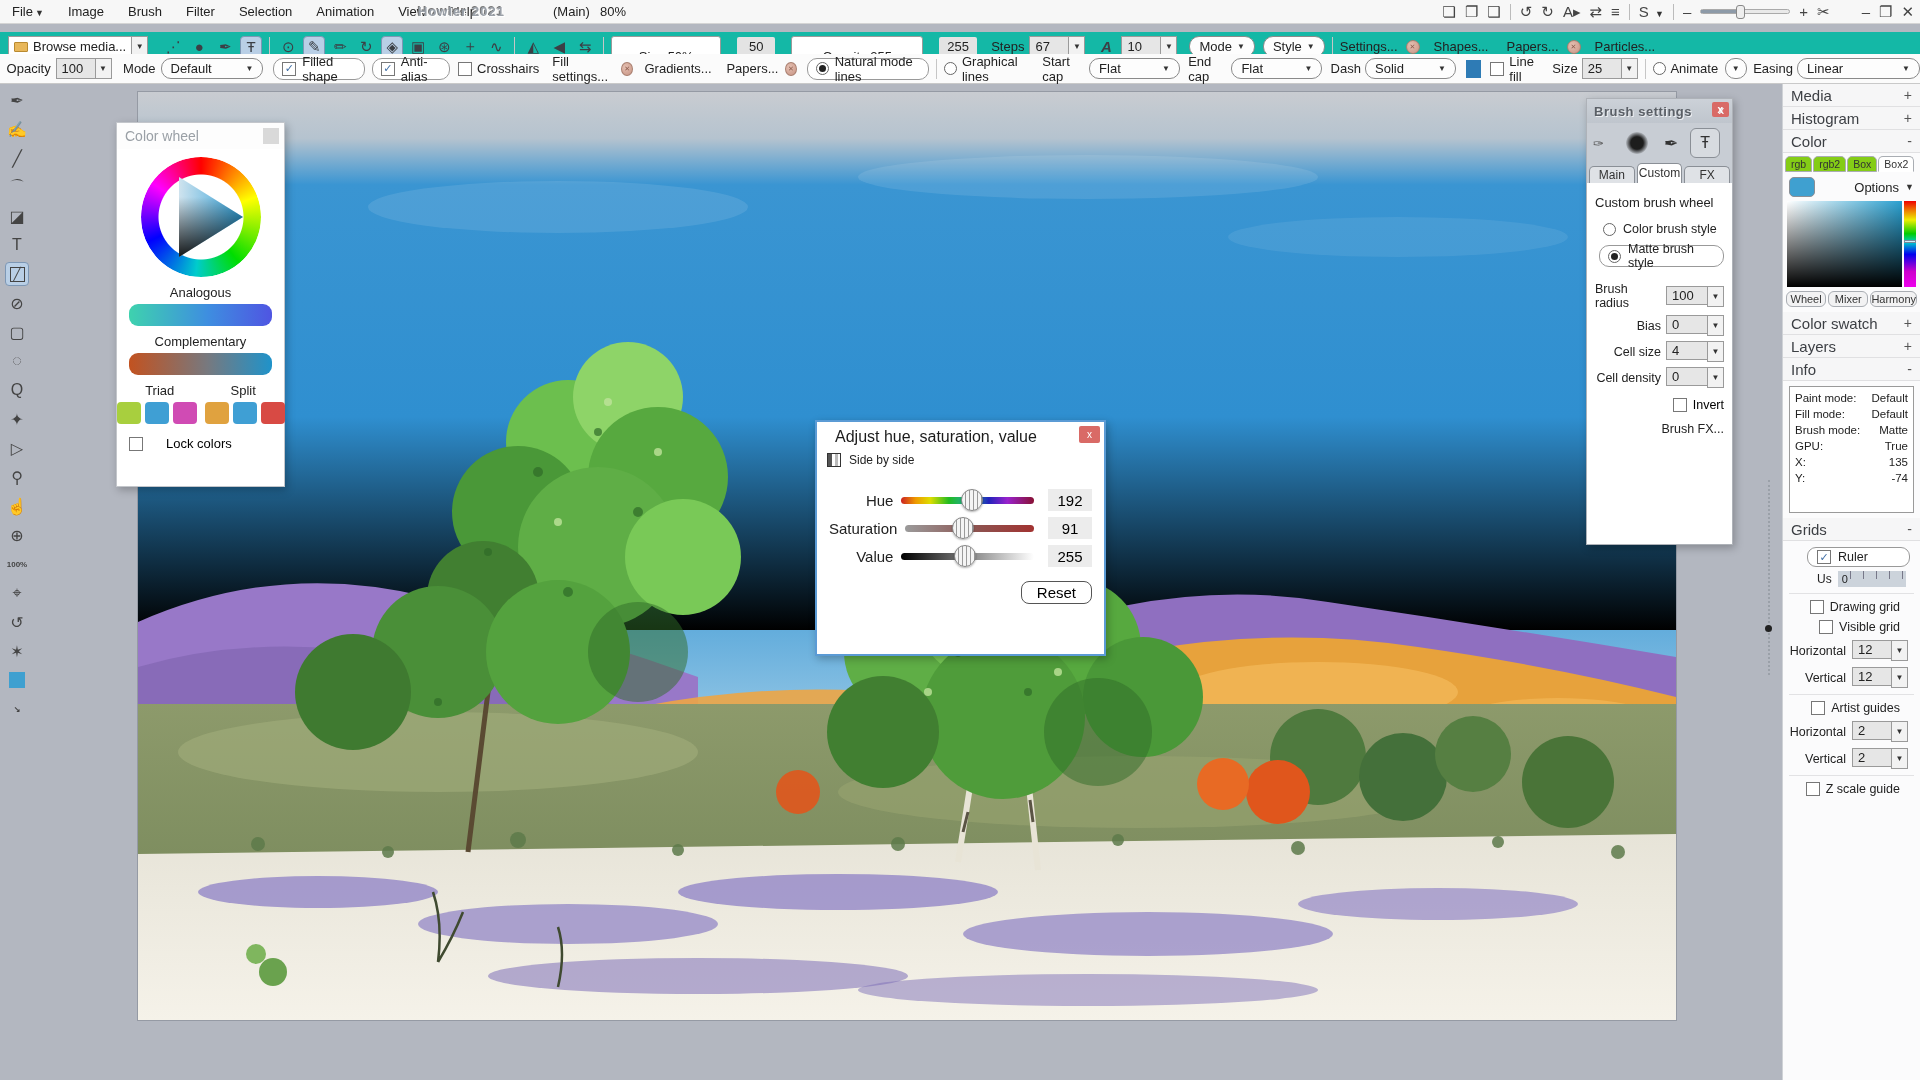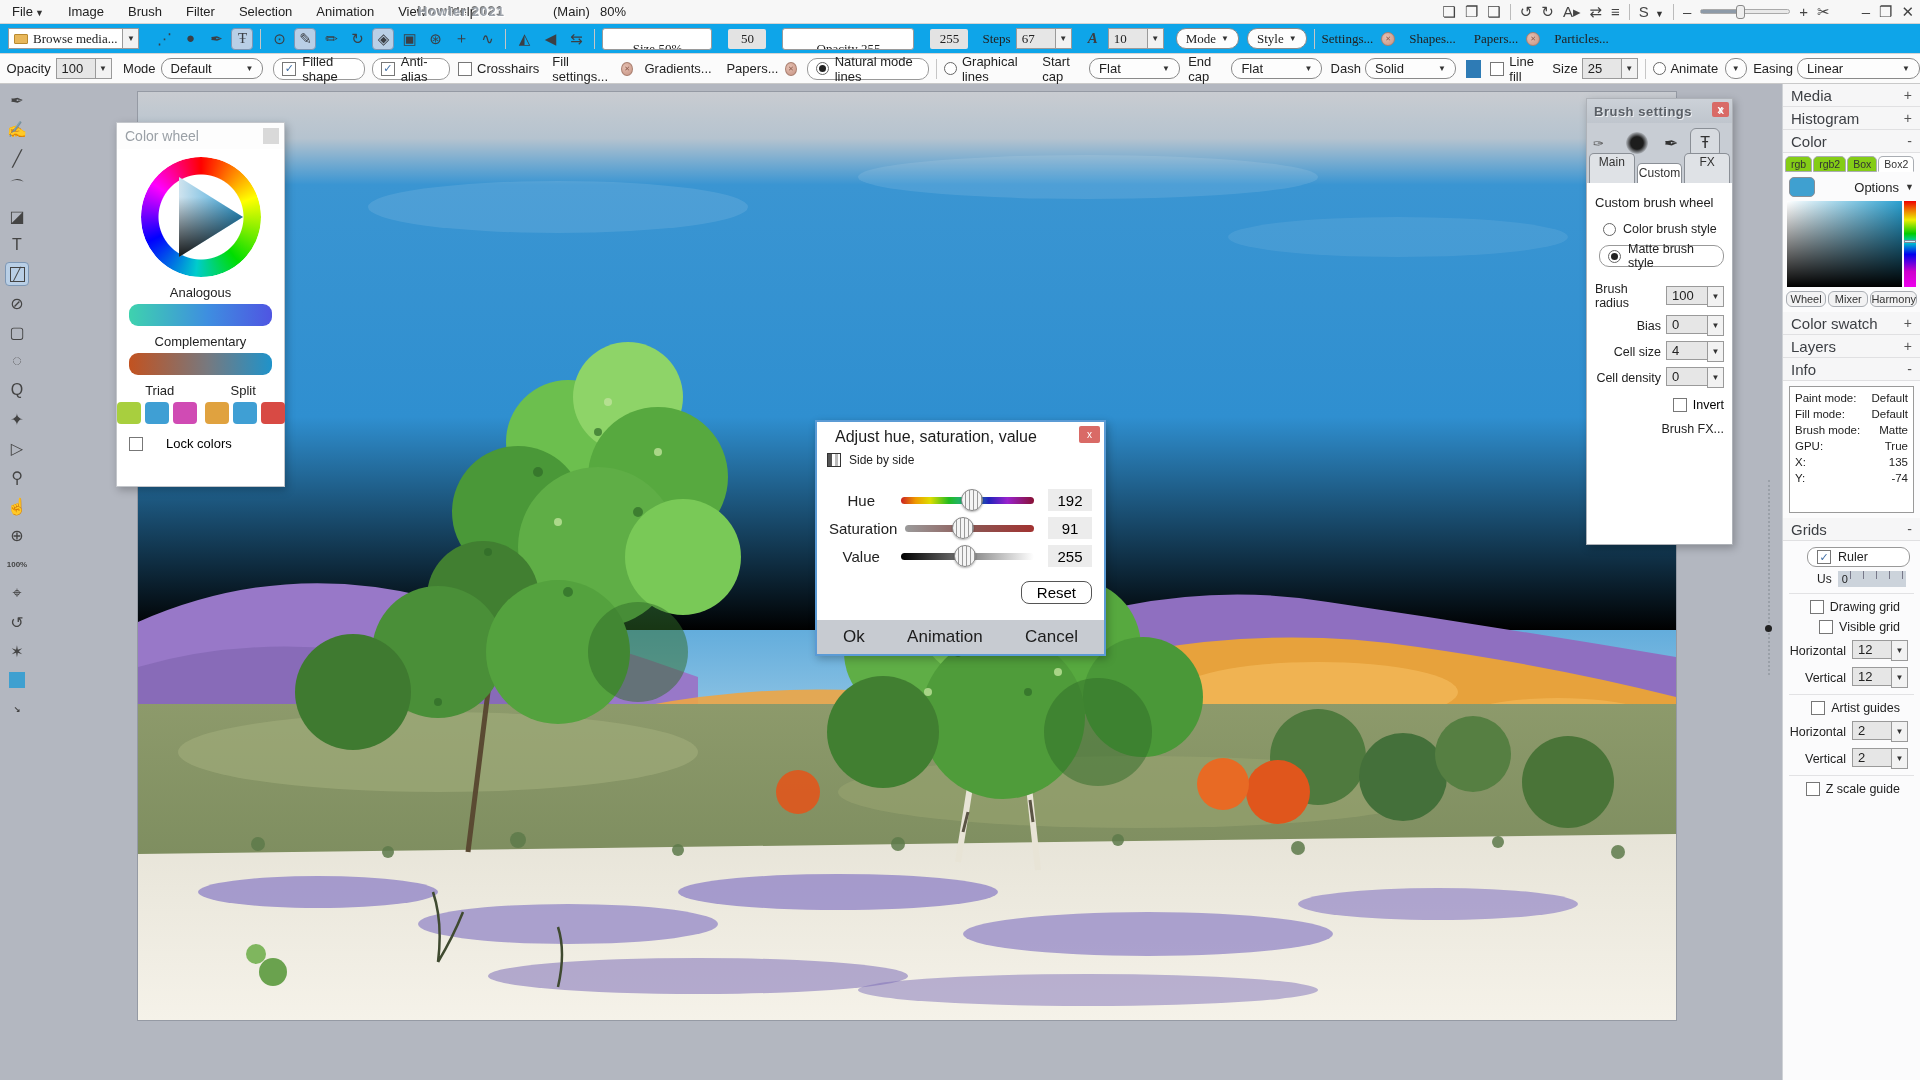--- a/index.html
+++ b/index.html
@@ -1,19 +1,19 @@
 <!DOCTYPE html>
 <html><head>
 <meta charset="utf-8">
 <style>
   *{margin:0;padding:0;box-sizing:border-box;}
   html,body{width:1920px;height:1080px;overflow:hidden;font-family:"Liberation Sans",sans-serif;background:#b3b7c0;}
   .bar{position:absolute;left:0;right:0;background:#f7f7f7;border-bottom:1px solid #d4d4d4;display:flex;align-items:center;font-size:13px;color:#222;}
   #menubar{top:0;height:24px;z-index:30;}
-  #toolbar2{top:24px;height:30px;background:#0ea5e9;z-index:30;font-family:Liberation Serif, serif;}
+  #toolbar2{top:32px;height:30px;background:#14b8a6;z-index:30;}
   #toolbar3{top:54px;height:30px;background:#fbfbfb;border-bottom:1px solid #c9c9c9;z-index:30;}
   .menu-item{padding:0 12px;cursor:default;}
   .caret{font-size:9px;color:#333;margin-left:2px;}
   .logo{position:absolute;left:418px;font-weight:bold;color:#9aa0a8;text-shadow:1px 1px 0 #fff,-1px -1px 0 #777;letter-spacing:1px;}
   .viewlab{position:absolute;left:553px;}
   .zoomlab{position:absolute;left:600px;}
   .tr-icons{position:absolute;right:6px;display:flex;align-items:center;gap:9px;color:#444;font-size:15px;}
   .tr-icons .sep{width:1px;height:16px;background:#bbb;}
   .mini-slider{width:90px;height:5px;background:#e9e9e9;border:1px solid #aaa;border-radius:3px;position:relative;}
   .mini-slider .fill{position:absolute;left:0;top:0;bottom:0;width:42%;background:#8d9aa8;}
@@ -61,40 +61,40 @@
   .swrow .sw{width:24px;height:22px;border-radius:4px;}
   .swgap{width:14px;}
   .lockrow{display:flex;align-items:center;gap:23px;margin:12px 0 0 12px;}
   
   #hsvdlg{left:815px;top:420px;width:291px;height:236px;border:2px solid #5b9bd5;font-size:13px;display:flex;flex-direction:column;}
   #hsvdlg .ttl{height:29px;display:flex;align-items:center;padding:0 10px;font-size:16px;color:#1c1c1c;position:relative;margin-left:8px;}
   .closered{position:absolute;right:4px;top:4px;width:21px;height:17px;background:#d96a66;color:#fff;font-size:10px;display:flex;align-items:center;justify-content:center;border-radius:2px;}
   .sbs{display:flex;align-items:center;gap:8px;padding:2px 10px;font-size:12px;color:#222;}
   .sbs-ic{width:14px;height:14px;border:1px solid #333;background:linear-gradient(90deg,#555 0 4px,#fff 4px 7px,#bbb 7px 10px,#fff 10px);}
   .srow{display:flex;align-items:center;margin:6px 12px 0;gap:8px;height:22px;}
-  .srow .slab{width:72px;text-align:center;font-size:15px;color:#222;}
+  .srow .slab{width:72px;text-align:right;font-size:15px;color:#222;}
   .track{position:relative;width:148px;height:7px;border-radius:4px;}
   .track-hue{background:linear-gradient(90deg,#c22,#e90,#dd0 22%,#2b2 36%,#2aa 52%,#22b 66%,#92c 80%,#813);}
   .track-sat{background:linear-gradient(90deg,#9b9b9b,#8d5350 55%,#a23331);}
   .track-val{background:linear-gradient(90deg,#000,#fff);}
   .hknob{position:absolute;top:-8px;width:22px;height:22px;margin-left:-11px;border-radius:50%;background:repeating-linear-gradient(90deg,#f4f4f4 0 3px,#9a9a9a 3px 4px);border:1px solid #888;box-shadow:0 1px 2px rgba(0,0,0,.3);}
   .svalbox{min-width:44px;height:22px;background:#ececec;display:flex;align-items:center;justify-content:center;font-size:15px;margin-left:6px;}
   .resetrow{display:flex;justify-content:flex-end;margin:14px 12px 0;}
   .resetbtn{border:1px solid #555;border-radius:8px;padding:2px 15px;font-size:15px;background:#fff;}
   #hsvdlg .foot{margin-top:auto;height:34px;background:#c7cbd1;display:flex;align-items:center;justify-content:space-between;padding:0 26px;font-size:17px;color:#1c1c1c;}
   
   #brushpanel{left:1586px;top:98px;width:147px;height:447px;font-size:12px;background:#fff;border:1px solid #aeb2b8;}
   #brushpanel .ttl{height:24px;background:linear-gradient(#ccd1d8,#bfc5cd);display:flex;align-items:center;padding:0 7px;font-weight:bold;color:#5a5f66;text-shadow:1px 1px 0 #eef0f3;position:relative;font-size:13px;letter-spacing:.5px;}
   .bp-icons{height:40px;background:#c8cdd4;display:flex;align-items:center;gap:8px;padding:0 6px;}
   .bp-pin{font-size:13px;color:#555;}
   .blob{width:22px;height:22px;border-radius:50%;background:radial-gradient(circle,#1d1d1d 40%,rgba(40,40,40,0) 75%);margin-left:14px;}
   .bp-pen{font-size:17px;color:#333;margin-left:8px;}
   .bp-stamp{width:30px;height:30px;border:1px solid #8a8f96;border-radius:6px;background:#d7dbe0;display:flex;align-items:center;justify-content:center;font-size:16px;color:#333;margin-left:4px;}
   .tabs{display:flex;height:20px;background:#c8cdd4;padding:0 2px;gap:2px;align-items:flex-end;}
-  .tab{flex:1;border:1px solid #8a8f96;border-bottom:none;border-radius:5px 5px 0 0;background:#dfe2e6;text-align:center;font-size:12px;color:#333;height:30px;line-height:16px;}
+  .tab{flex:1;border:1px solid #8a8f96;border-bottom:none;border-radius:5px 5px 0 0;background:#dfe2e6;text-align:center;font-size:12px;color:#333;height:17px;line-height:16px;}
   .tab.selected{background:#fff;height:20px;line-height:19px;font-weight:normal;}
   .bp-body{padding:8px 8px 0;}
   .bp-h{font-size:13px;color:#222;margin:4px 0 8px;}
   .radrow{display:flex;align-items:center;gap:7px;margin:5px 0 0 8px;height:22px;font-size:12.5px;color:#222;}
   .radrow.framed{border:1px solid #999;border-radius:10px;padding:0 8px;margin-left:4px;background:#fff;}
   .bp-preview{position:relative;width:128px;height:128px;border:1px solid #555;margin:14px auto 0;}
   .bp-preview .hline{position:absolute;left:0;right:0;top:50%;height:1px;background:#555;}
   .bp-preview .vline{position:absolute;top:0;bottom:0;left:50%;width:1px;background:#555;}
   .bp-preview .circ{position:absolute;left:50%;top:50%;width:52px;height:52px;margin:-26px 0 0 -26px;border:1px solid #555;border-radius:50%;}
   .pxlab{position:absolute;left:4px;top:2px;font-weight:bold;color:#8a8f96;text-shadow:1px 1px 0 #fff;font-size:12px;}
@@ -580,25 +580,20 @@
   <div class="srow">
     <span class="slab">Value</span>
     <span class="track track-val">
         <span class="hknob" style="left:48%"></span>
       </span>
     <span class="svalbox">255</span>
   </div>
   <div class="resetrow">
       <button class="resetbtn">Reset</button>
     </div>
-  <div class="foot">
-    <span>Ok</span>
-    <span>Animation</span>
-    <span>Cancel</span>
-  </div>
 </section>
 
 <section class="panel" id="brushpanel">
   <div class="ttl">
       <span>Brush settings</span>
     <span class="closered" style="right:3px;top:3px;width:17px;height:15px">x</span>
   </div>
   <div class="bp-icons">
     <span class="bp-pin">✑</span>
     <span class="blob"></span>

